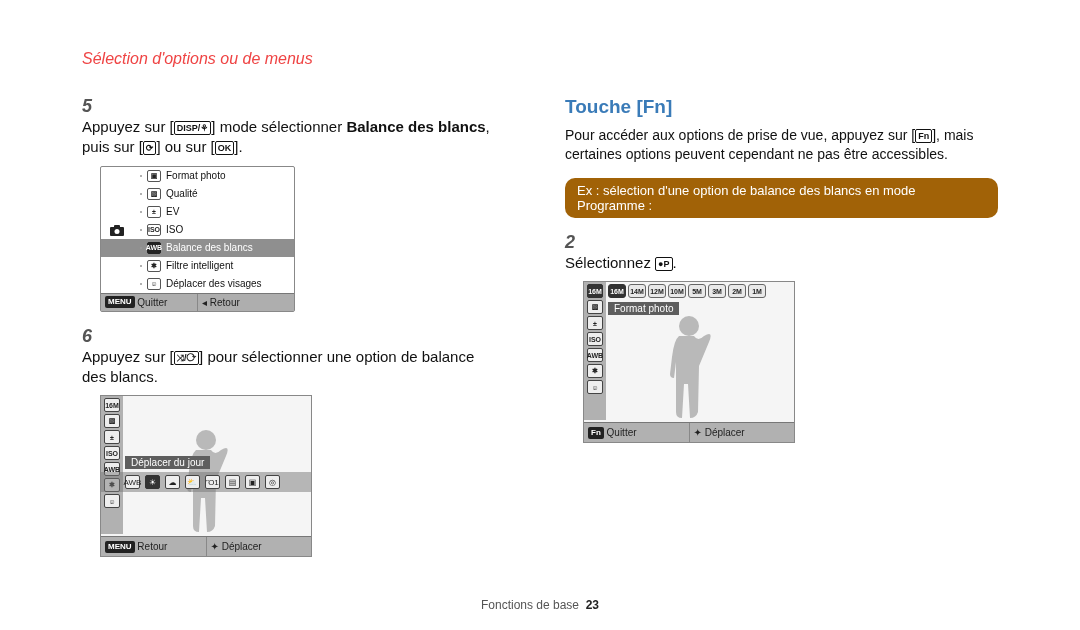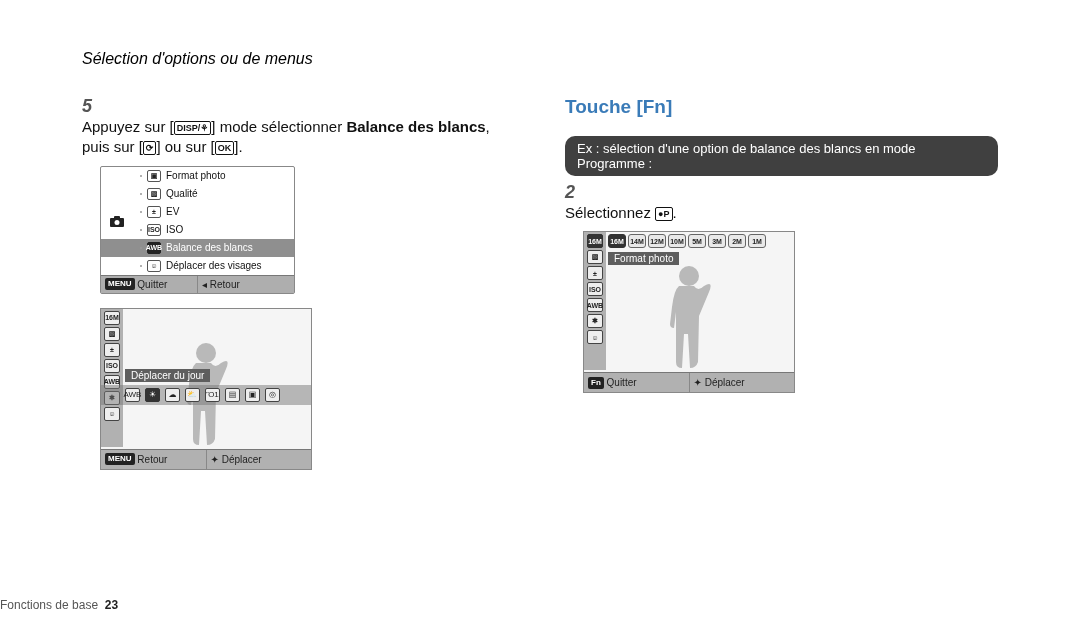--- a/index.html
+++ b/index.html
@@ -14,21 +14,21 @@
     overflow: hidden;
   }
   .page {
     width: 1080px;
     height: 630px;
     padding: 50px 82px 40px 82px;
     position: relative;
   }
   .header {
     font-style: italic;
-    color: #000000;
+    color: #ef4444;
     font-size: 16px;
     margin-bottom: 28px;
   }
   .cols {
     display: flex;
     gap: 50px;
   }
   .col { flex: 1; }
 
   .stepnum {
@@ -45,30 +45,30 @@
     vertical-align: top;
     width: calc(100% - 24px);
     font-size: 15px;
     line-height: 1.35;
   }
   .step { margin-bottom: 8px; }
   .section-title {
     color: #3a7bb8;
     font-size: 19px;
     font-weight: 600;
-    margin-bottom: 18px;
+    margin-bottom: 8px;
   }
   .desc { font-size: 14px; line-height: 1.35; margin-bottom: 14px; }
   .blackbar {
-    background:#404040;
+    background:#a16207;
     color:#fff;
     border-radius: 10px;
     font-size: 13px;
     padding: 5px 12px;
-    margin-bottom: 6px;
+    margin-bottom: 14px;
   }
 
   
   .cam1 {
     width: 195px;
     border:1px solid #888;
     border-radius:2px;
     margin-left:18px;
     margin-top:4px;
     margin-bottom:14px;
@@ -162,21 +162,21 @@
     position:absolute;left:24px;top:2px;display:flex;gap:2px;
   }
   .camLive.right .topchips .chip{
     width:18px;height:14px;border:1px solid #666;border-radius:3px;background:#e9e9e9;font-size:7px;display:flex;align-items:center;justify-content:center;
     font-weight:bold;color:#222;
   }
   .camLive.right .topchips .chip.sel{background:#333;color:#fff;border-color:#333;}
   .camLive.right .label{ top:20px; }
 
   .footer{
-    position:absolute;left:0;bottom:18px;width:100%;text-align:left;
+    position:absolute;left:0;bottom:18px;width:100%;text-align:center;
     font-size:12px;color:#555;
   }
   .footer .pg{font-weight:bold;color:#222;}
 
   .inline-ico{
     display:inline-block;border:1px solid #111;border-radius:2px;
     font-size:9px;padding:0 2px;line-height:12px;font-weight:bold;
     vertical-align:middle;font-style:normal;
     color:#111;
     font-family: Arial, sans-serif;
@@ -228,30 +228,41 @@
               <span class="mini-ico">ISO</span>
               <span>ISO</span>
             </div>
             <div class="row hi">
               <span class="dot" style="position: absolute; left: 36px; margin-top: 0px;"></span>
               <span class="mini-ico dark">AWB</span>
               <span>Balance des blancs</span>
             </div>
             <div class="row">
               <span class="dot" style="position: absolute; left: 36px; margin-top: 0px;"></span>
+              <span class="mini-ico">✱</span>
+              <span>Filtre intelligent</span>
+            </div>
+            <div class="row">
+              <span class="dot" style="position: absolute; left: 36px; margin-top: 0px;"></span>
               <span class="mini-ico">☺</span>
               <span>Déplacer des visages</span>
             </div>
           </div>
         <div class="bottom">
           <div class="b1"><span class="inline-ico" style="font-size:8px;border:none;background:#222;color:#fff;padding:0 3px;border-radius:2px;">MENU</span>&nbsp;<span>Quitter</span></div>
           <div class="b2"><span>◂</span>&nbsp;<span>Retour</span></div>
         </div>
       </div>
 
+      <div class="step">
+        <span class="stepnum">6</span>
+        <span class="steptext">
+          <span>Appuyez sur [</span><span class="inline-ico">⤨/⟳</span><span>] pour sélectionner une option de balance des blancs.</span>
+        </span>
+      </div>
 
       <div class="camLive left">
         <div class="side" id="live1-side">
             <div class="sico">16M</div>
             <div class="sico">▧</div>
             <div class="sico">±</div>
             <div class="sico">ISO</div>
             <div class="sico">AWB</div>
             <div class="sico">✱</div>
             <div class="sico">☺</div>
@@ -278,20 +289,23 @@
         <div class="bottom">
           <div class="b1"><span class="inline-ico" style="font-size:8px;border:none;background:#222;color:#fff;padding:0 3px;border-radius:2px;">MENU</span>&nbsp;<span>Retour</span></div>
           <div class="b2"><span>✦</span>&nbsp;<span>Déplacer</span></div>
         </div>
       </div>
 
     </div>
 
     <div class="col">
       <div class="section-title">Touche [Fn]</div>
+      <div class="desc">
+        <span>Pour accéder aux options de prise de vue, appuyez sur [</span><span class="inline-ico">Fn</span><span>], mais certaines options peuvent cependant ne pas être accessibles.</span>
+      </div>
       <div class="blackbar">Ex : sélection d'une option de balance des blancs en mode Programme :</div>
 
       <div class="step">
         <span class="stepnum">2</span>
         <span class="steptext">
           <span>Sélectionnez </span><span class="inline-ico">●P</span><span>.</span>
         </span>
       </div>
 
       <div class="camLive right">

